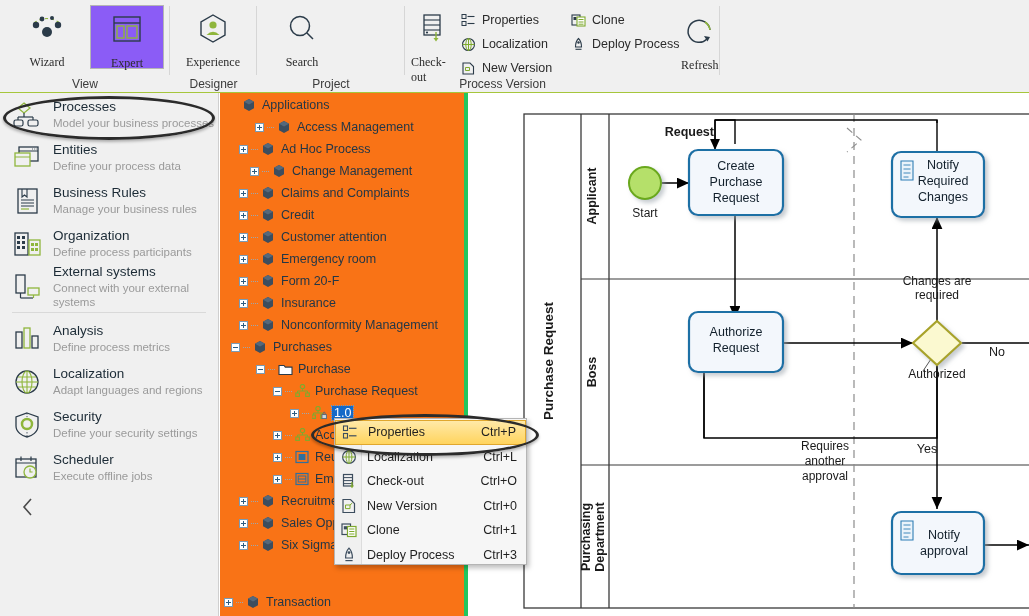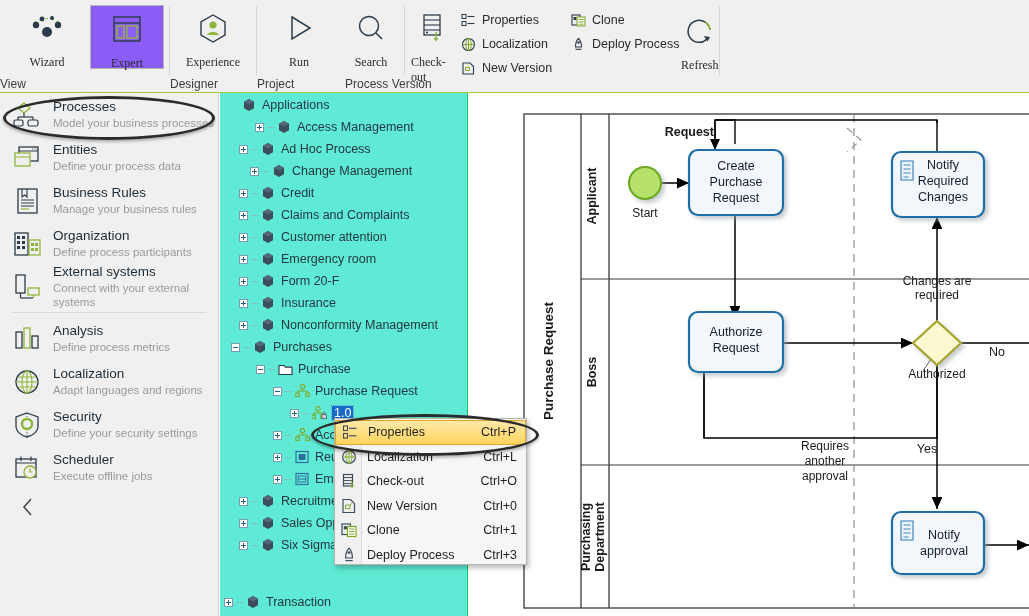--- a/index.html
+++ b/index.html
@@ -14,21 +14,21 @@
   
   .ribbon {
     position: absolute; left: 0; top: 0; width: 1029px; height: 93px;
     background: #f0f0f0;
     border-bottom: 1px solid #a6c63c;
   }
   .ribbon-groups { position: relative; height: 93px; display: flex; }
   .rgroup { position: relative; height: 93px; }
   .rgroup .grp-label {
     position: absolute; bottom: 2px; left: 0; width: 100%;
-    font-size: 12px; color: #3b3b3b;
+    text-align: center; font-size: 12px; color: #3b3b3b;
   }
   .rgroup .sep {
     position: absolute; right: 0; top: 6px; bottom: 18px; width: 1px;
     background: #d6d6d6;
   }
   .big-btn {
     display: flex; flex-direction: column; align-items: center; justify-content: flex-start;
     width: 74px; padding-top: 7px; height: 64px; cursor: default;
   }
   .big-btn.selected { background: #8b5cf6; border: 1px solid #b5b5b5; }
@@ -60,21 +60,21 @@
 
   
   .hl-ellipse {
     position: absolute; border: 3.5px solid #2b2b2b; border-radius: 50%;
     pointer-events: none; box-shadow: 0 2px 3px rgba(0,0,0,.28);
   }
 
   
   .treepanel {
     position: absolute; left: 220px; top: 93px; width: 248px; height: 523px;
-    background: #5eead4; border-right: 1px solid #22c55e;
+    background: #f97316; border-right: 4px solid #22c55e;
     overflow: hidden;
   }
   .tnode {
     position: relative; height: 22px; display: flex; align-items: center;
     font-size: 12.5px; color: #243746; white-space: nowrap; cursor: default;
   }
   .tnode .exp {
     width: 9px; height: 9px; border: 1px solid #7a9bb5; background: #fff;
     position: relative; flex: 0 0 9px; margin-right: 3px;
   }
@@ -172,28 +172,20 @@
             </div>
             <div class="lbl" data-interactable="false">Experience</div>
           </div>
         </div>
         <div class="grp-label" data-interactable="false">Designer</div>
         <div class="sep" data-interactable="false"></div>
       </div>
 
       <div class="rgroup" style="width:148px" data-interactable="false">
         <div style="display:flex;gap:4px;padding:5px 0 0 8px;">
-          <div class="big-btn" data-interactable="true">
-            <div class="ico" data-interactable="false">
-              <svg width="34" height="32" viewBox="0 0 34 32">
-                <polygon points="10,5 28,16 10,27" fill="none" stroke="#2b3b49" stroke-width="1.5"></polygon>
-              </svg>
-            </div>
-            <div class="lbl" data-interactable="false">Run</div>
-          </div>
           <div class="big-btn" data-interactable="true">
             <div class="ico" data-interactable="false">
               <svg width="34" height="32" viewBox="0 0 34 32">
                 <circle cx="15" cy="14" r="9.5" fill="none" stroke="#2b3b49" stroke-width="1.5"></circle>
                 <line x1="22" y1="21" x2="28" y2="27" stroke="#2b3b49" stroke-width="1.5"></line>
               </svg>
             </div>
             <div class="lbl" data-interactable="false">Search</div>
           </div>
         </div>
@@ -519,32 +511,32 @@
         </div>
         <div class="tnode" data-interactable="true" style="padding-left: 19px;">
           <span class="exp plus" data-interactable="true"></span>
           <span class="dots" data-interactable="false"></span>
           <span class="ticon" data-interactable="false">
             <svg width="14" height="14" viewBox="0 0 14 14">
               <polygon points="7,1 12,3.8 12,10.2 7,13 2,10.2 2,3.8" fill="#3c4d5e"></polygon>
               <polygon points="7,1 12,3.8 7,6.6 2,3.8" fill="#55687b"></polygon>
             </svg>
           </span>
+          <span class="tlabel" data-interactable="false">Claims and Complaints</span>
+        </div>
+        <div class="tnode" data-interactable="true" style="padding-left: 19px;">
+          <span class="exp plus" data-interactable="true"></span>
+          <span class="dots" data-interactable="false"></span>
+          <span class="ticon" data-interactable="false">
+            <svg width="14" height="14" viewBox="0 0 14 14">
+              <polygon points="7,1 12,3.8 12,10.2 7,13 2,10.2 2,3.8" fill="#3c4d5e"></polygon>
+              <polygon points="7,1 12,3.8 7,6.6 2,3.8" fill="#55687b"></polygon>
+            </svg>
+          </span>
           <span class="tlabel" data-interactable="false">Credit</span>
-        </div>
-        <div class="tnode" data-interactable="true" style="padding-left: 19px;">
-          <span class="exp plus" data-interactable="true"></span>
-          <span class="dots" data-interactable="false"></span>
-          <span class="ticon" data-interactable="false">
-            <svg width="14" height="14" viewBox="0 0 14 14">
-              <polygon points="7,1 12,3.8 12,10.2 7,13 2,10.2 2,3.8" fill="#3c4d5e"></polygon>
-              <polygon points="7,1 12,3.8 7,6.6 2,3.8" fill="#55687b"></polygon>
-            </svg>
-          </span>
-          <span class="tlabel" data-interactable="false">Claims and Complaints</span>
         </div>
         <div class="tnode" data-interactable="true" style="padding-left: 19px;">
           <span class="exp plus" data-interactable="true"></span>
           <span class="dots" data-interactable="false"></span>
           <span class="ticon" data-interactable="false">
             <svg width="14" height="14" viewBox="0 0 14 14">
               <polygon points="7,1 12,3.8 12,10.2 7,13 2,10.2 2,3.8" fill="#3c4d5e"></polygon>
               <polygon points="7,1 12,3.8 7,6.6 2,3.8" fill="#55687b"></polygon>
             </svg>
           </span>

